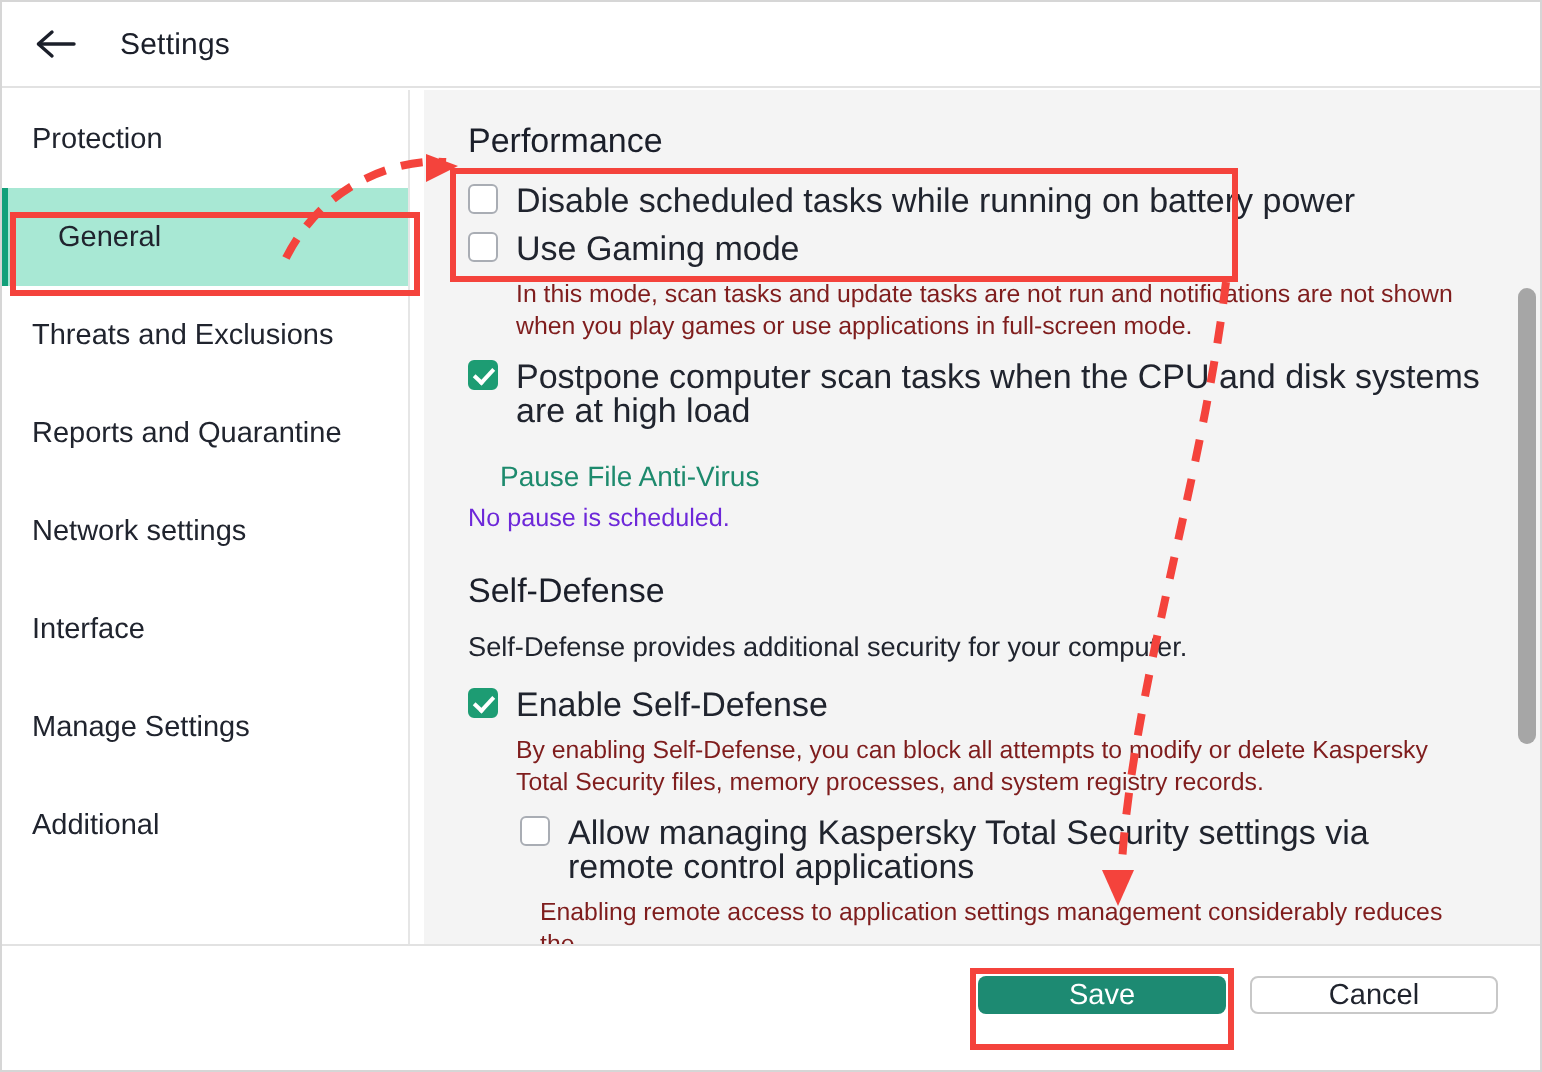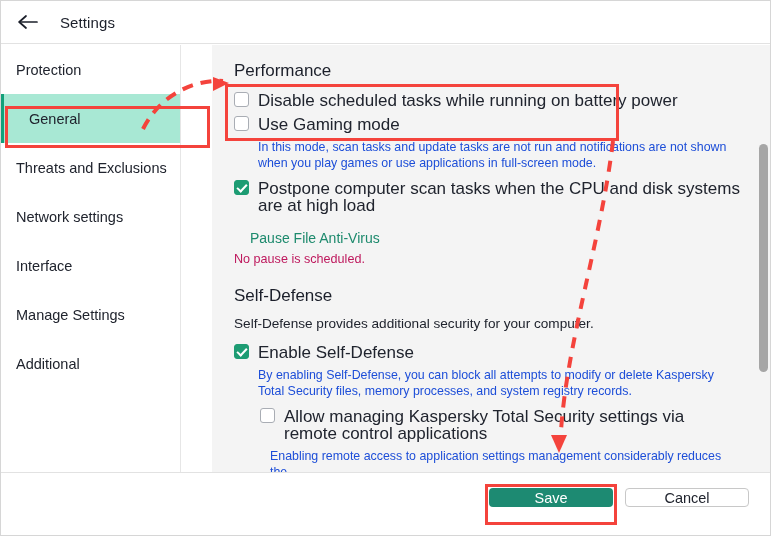--- a/index.html
+++ b/index.html
@@ -48,21 +48,21 @@
     color: #1b1f2a;
     font-weight: normal;
     margin-left: 15px;
     letter-spacing: 0.1px;
   }
 
   
   .sidebar {
     position: absolute;
     left: 0; top: 44px;
-    width: 180px;
+    width: 204px;
     height: 427px;
     background: #ffffff;
     box-sizing: border-box;
     border-right: 1px solid #e6e6e6;
   }
   .nav-item {
     position: relative;
     height: 49px;
     display: flex;
     align-items: center;
@@ -140,37 +140,37 @@
     content: "";
     position: absolute;
     left: 4px; top: 1px;
     width: 4px; height: 8px;
     border: solid #ffffff;
     border-width: 0 2px 2px 0;
     transform: rotate(43deg);
   }
   .helper {
     font-size: 12.4px;
-    color: #1d4ed8;
+    color: #7f1d1d;
     line-height: 16px;
     padding-left: 46px;
     padding-right: 20px;
     margin-bottom: 8px;
   }
   .helper.indent2 { padding-left: 58px; }
   .link {
     font-size: 14px;
     color: #1d8a6d;
     padding-left: 38px;
     margin-top: 16px;
     cursor: pointer;
   }
   .subtle {
     font-size: 12.6px;
-    color: #be185d;
+    color: #6d28d9;
     padding-left: 22px;
     margin-top: 6px;
   }
   .para {
     font-size: 13.6px;
     color: #20242e;
     padding-left: 22px;
     margin-top: 2px;
     margin-bottom: 12px;
   }
@@ -271,20 +271,23 @@
     <div class="nav-item">
       <span>Protection</span>
     </div>
     <div class="nav-item selected">
       <span>General</span>
     </div>
     <div class="nav-item">
       <span>Threats and Exclusions</span>
     </div>
     <div class="nav-item">
+      <span>Reports and Quarantine</span>
+    </div>
+    <div class="nav-item">
       <span>Network settings</span>
     </div>
     <div class="nav-item">
       <span>Interface</span>
     </div>
     <div class="nav-item">
       <span>Manage Settings</span>
     </div>
     <div class="nav-item">
       <span>Additional</span>

